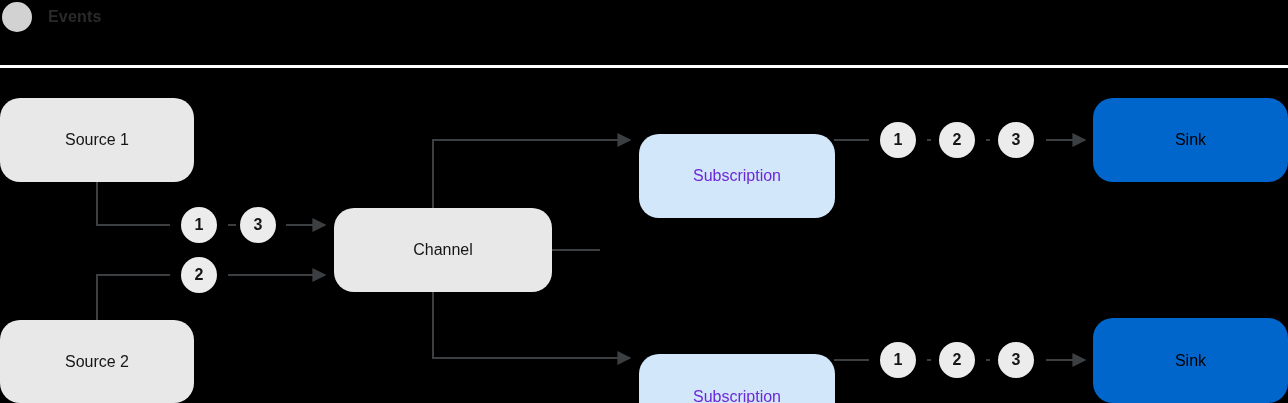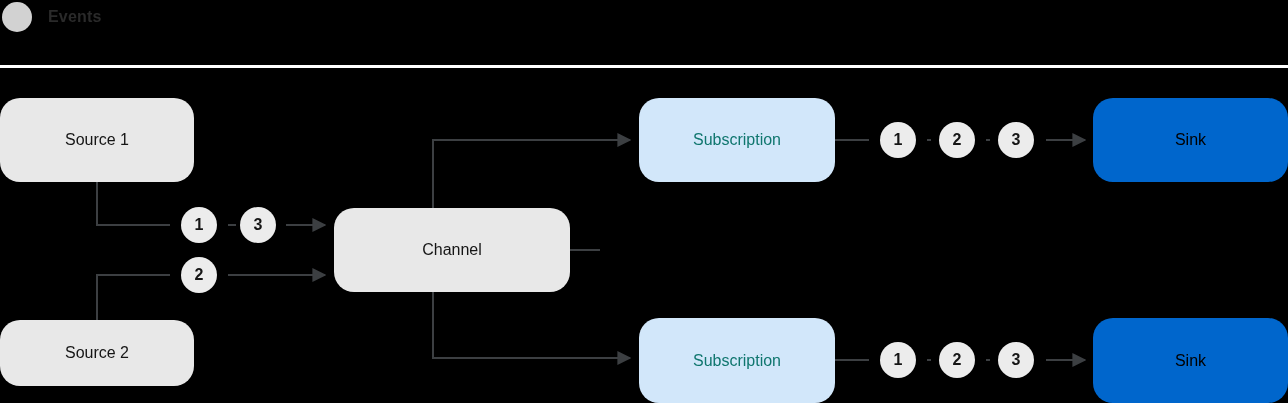--- a/index.html
+++ b/index.html
@@ -70,21 +70,22 @@
   .box-source {
     background: #e8e8e8;
     color: #151515;
   }
   .box-channel {
     background: #e8e8e8;
     color: #151515;
   }
   .box-subscription {
     background: #d2e7fa;
-    color: #0f766e;
+    color: #6d28d9;
+    margin-top: 36px;
   }
   .box-sink {
     background: #0066cc;
     color: #000000;
   }
 
   
   .badge {
     position: absolute;
     width: 36px;
@@ -148,23 +149,23 @@
 
       <path d="M 834 360 L 869 360"></path>
       <path d="M 927 360 L 931 360"></path>
       <path d="M 986 360 L 990 360"></path>
       <path d="M 1046 360 L 1085 360" marker-end="url(#arrow)"></path>
     </g>
   </svg>
 
   <div class="box box-source" style="left:0px; top:98px; width:194px; height:84px;">Source 1</div>
 
-  <div class="box box-source" style="left:0px; top:320px; width:194px; height:66px;">Source 2</div>
+  <div class="box box-source" style="left:0px; top:320px; width:194px; height:83px;">Source 2</div>
 
-  <div class="box box-channel" style="left:334px; top:208px; width:236px; height:84px;">Channel</div>
+  <div class="box box-channel" style="left:334px; top:208px; width:218px; height:84px;">Channel</div>
 
   <div class="box box-subscription" style="left:639px; top:98px; width:196px; height:84px;">Subscription</div>
 
   <div class="box box-subscription" style="left:639px; top:318px; width:196px; height:85px;">Subscription</div>
 
   <div class="box box-sink" style="left:1093px; top:98px; width:195px; height:84px;">Sink</div>
 
   <div class="box box-sink" style="left:1093px; top:318px; width:195px; height:85px;">Sink</div>
 
   <div class="badge" style="left:181px; top:207px;">1</div>

